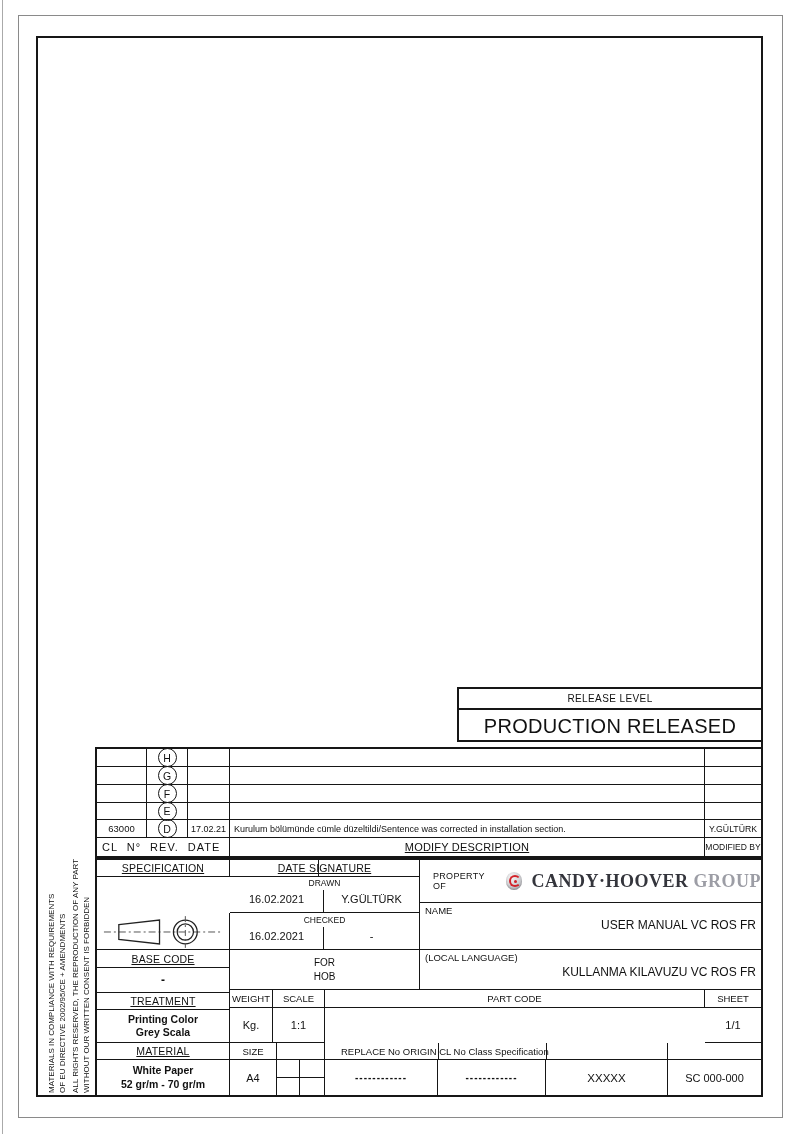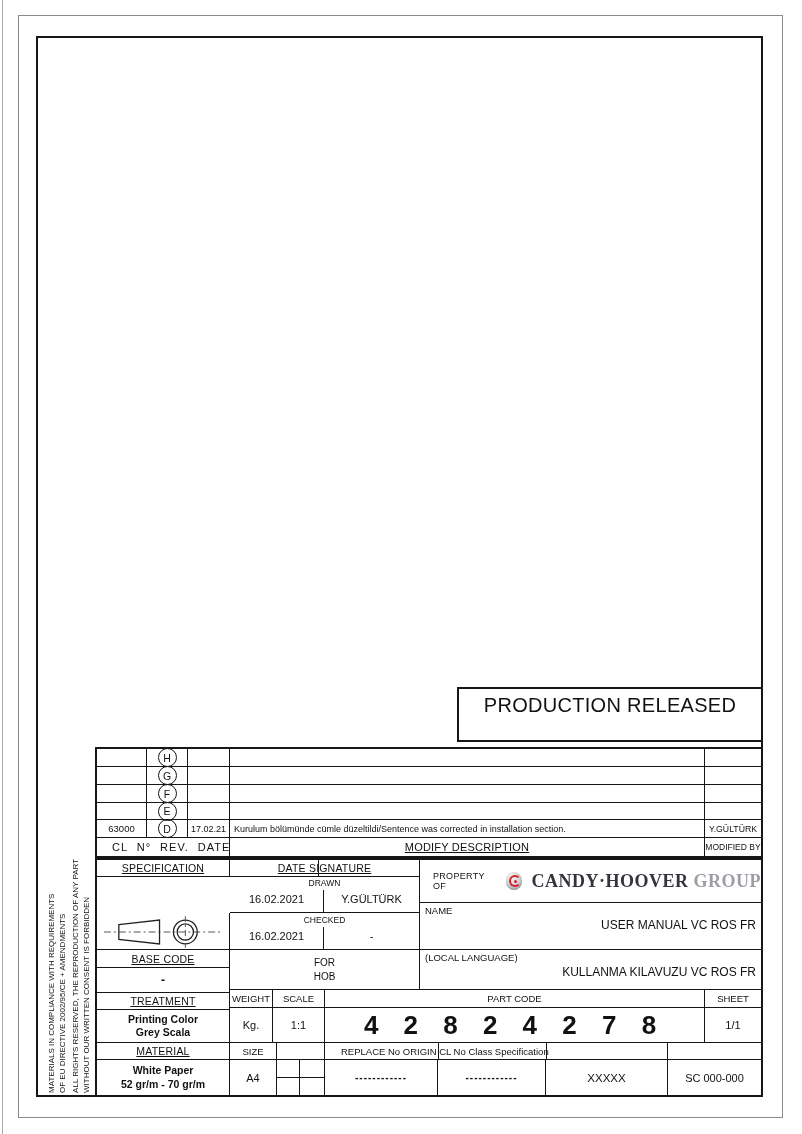--- a/index.html
+++ b/index.html
@@ -62,20 +62,21 @@
 <div class="abs frame"></div>
 
 <div class="abs side-notes">
   <div>MATERIALS IN COMPLIANCE WITH REQUIREMENTS</div>
   <div>OF EU DIRECTIVE 2002/95/CE + AMENDMENTS</div>
   <div class="grp2">ALL RIGHTS RESERVED, THE REPRODUCTION OF ANY PART</div>
   <div>WITHOUT OUR WRITTEN CONSENT IS FORBIDDEN</div>
 </div>
 
 <div class="abs release-box">
+  <div class="lbl">RELEASE LEVEL</div>
   <div class="val">PRODUCTION RELEASED</div>
 </div>
 
 <div class="abs blk" style="left:95px;top:747px;width:668px;height:111px;">
 
   <div class="c" style="left:0;top:0;width:50px;height:18px"></div>
   <div class="c cc" style="left:50px;top:0;width:41px;height:18px">
     <div class="circ">H</div>
     </div>
   <div class="c" style="left:91px;top:0;width:42px;height:18px"></div>
@@ -109,21 +110,21 @@
   <div class="c cc" style="left:0;top:71px;width:50px;height:18px;font-size:9.5px">63000</div>
   <div class="c cc" style="left:50px;top:71px;width:41px;height:18px">
     <div class="circ">D</div>
     </div>
   <div class="c cc" style="left:91px;top:71px;width:42px;height:18px;font-size:9px">17.02.21</div>
   <div class="c" style="left:133px;top:71px;width:475px;height:18px;display:flex;align-items:center;
        padding-left:4px;font-size:9px;white-space:nowrap">Kurulum bölümünde cümle düzeltildi/Sentence was corrected in installation section.</div>
   <div class="c nr cc" style="left:608px;top:71px;width:56px;height:18px;font-size:8.7px">Y.GÜLTÜRK</div>
 
   <div class="c nb" style="left:0;top:89px;width:133px;height:18px;display:flex;align-items:center;
-       padding-left:15px;font-size:11px;letter-spacing:1px;word-spacing:5px;white-space:nowrap">CL N° REV. DATE</div>
+       padding-left:5px;font-size:11px;letter-spacing:1px;word-spacing:5px;white-space:nowrap">CL N° REV. DATE</div>
   <div class="c nb cc hdr" style="left:133px;top:89px;width:475px;height:18px;font-size:11px">MODIFY DESCRIPTION</div>
   <div class="c nb nr cc" style="left:608px;top:89px;width:56px;height:18px;font-size:8.5px">MODIFIED BY</div>
 </div>
 
 <div class="abs blk" style="left:95px;top:858px;width:668px;height:239px;">
 
   <div class="c cc hdr" style="left:0;top:0;width:133px;height:17px">SPECIFICATION</div>
   <div class="c cc" style="left:0;top:53px;width:133px;height:37px">
     <svg width="133" height="37" viewBox="0 0 133 37">
       <line x1="7" y1="19" x2="126" y2="19" stroke="#555" stroke-width="1" stroke-dasharray="7,3,2,3"></line>
@@ -189,23 +190,20 @@
   <div class="c nr" style="left:323px;top:43px;width:341px;height:47px">
     <div class="lt">NAME</div>
     <div class="val11">USER MANUAL VC ROS FR</div>
   </div>
   <div class="c cc small" style="left:228px;top:130px;width:380px;height:18px">PART CODE</div>
   <div class="c nr" style="left:323px;top:90px;width:341px;height:40px">
     <div class="lt">(LOCAL LANGUAGE)</div>
     <div class="val11">KULLANMA KILAVUZU VC ROS FR</div>
   </div>
   <div class="c nr cc small" style="left:608px;top:130px;width:56px;height:18px">SHEET</div>
-  <div class="c cc" style="left:228px;top:148px;width:380px;height:35px">
-    <span class="pcode">4 2 8 2 4 2 7 8</span>
-  </div>
   <div class="c nr cc" style="left:608px;top:148px;width:56px;height:35px;font-size:11px">1/1</div>
   <div class="c" style="left:228px;top:183px;width:343px;height:17px">
     <div class="vline" style="left:113px;top:0;height:17px"></div>
     <div class="vline" style="left:221px;top:0;height:17px"></div>
     <div style="position:absolute;left:16px;top:0;height:17px;display:flex;align-items:center;font-size:9.5px;white-space:nowrap">REPLACE No ORIGIN CL No Class Specification</div>
   </div>
   <div class="c nr" style="left:571px;top:183px;width:93px;height:17px"></div>
   <div class="c nb cc dashcell" style="left:228px;top:200px;width:113px;height:35px">------------</div>
   <div class="c nb cc dashcell" style="left:341px;top:200px;width:108px;height:35px">------------</div>
   <div class="c nb cc" style="left:449px;top:200px;width:122px;height:35px;font-size:11.5px">XXXXX</div>

